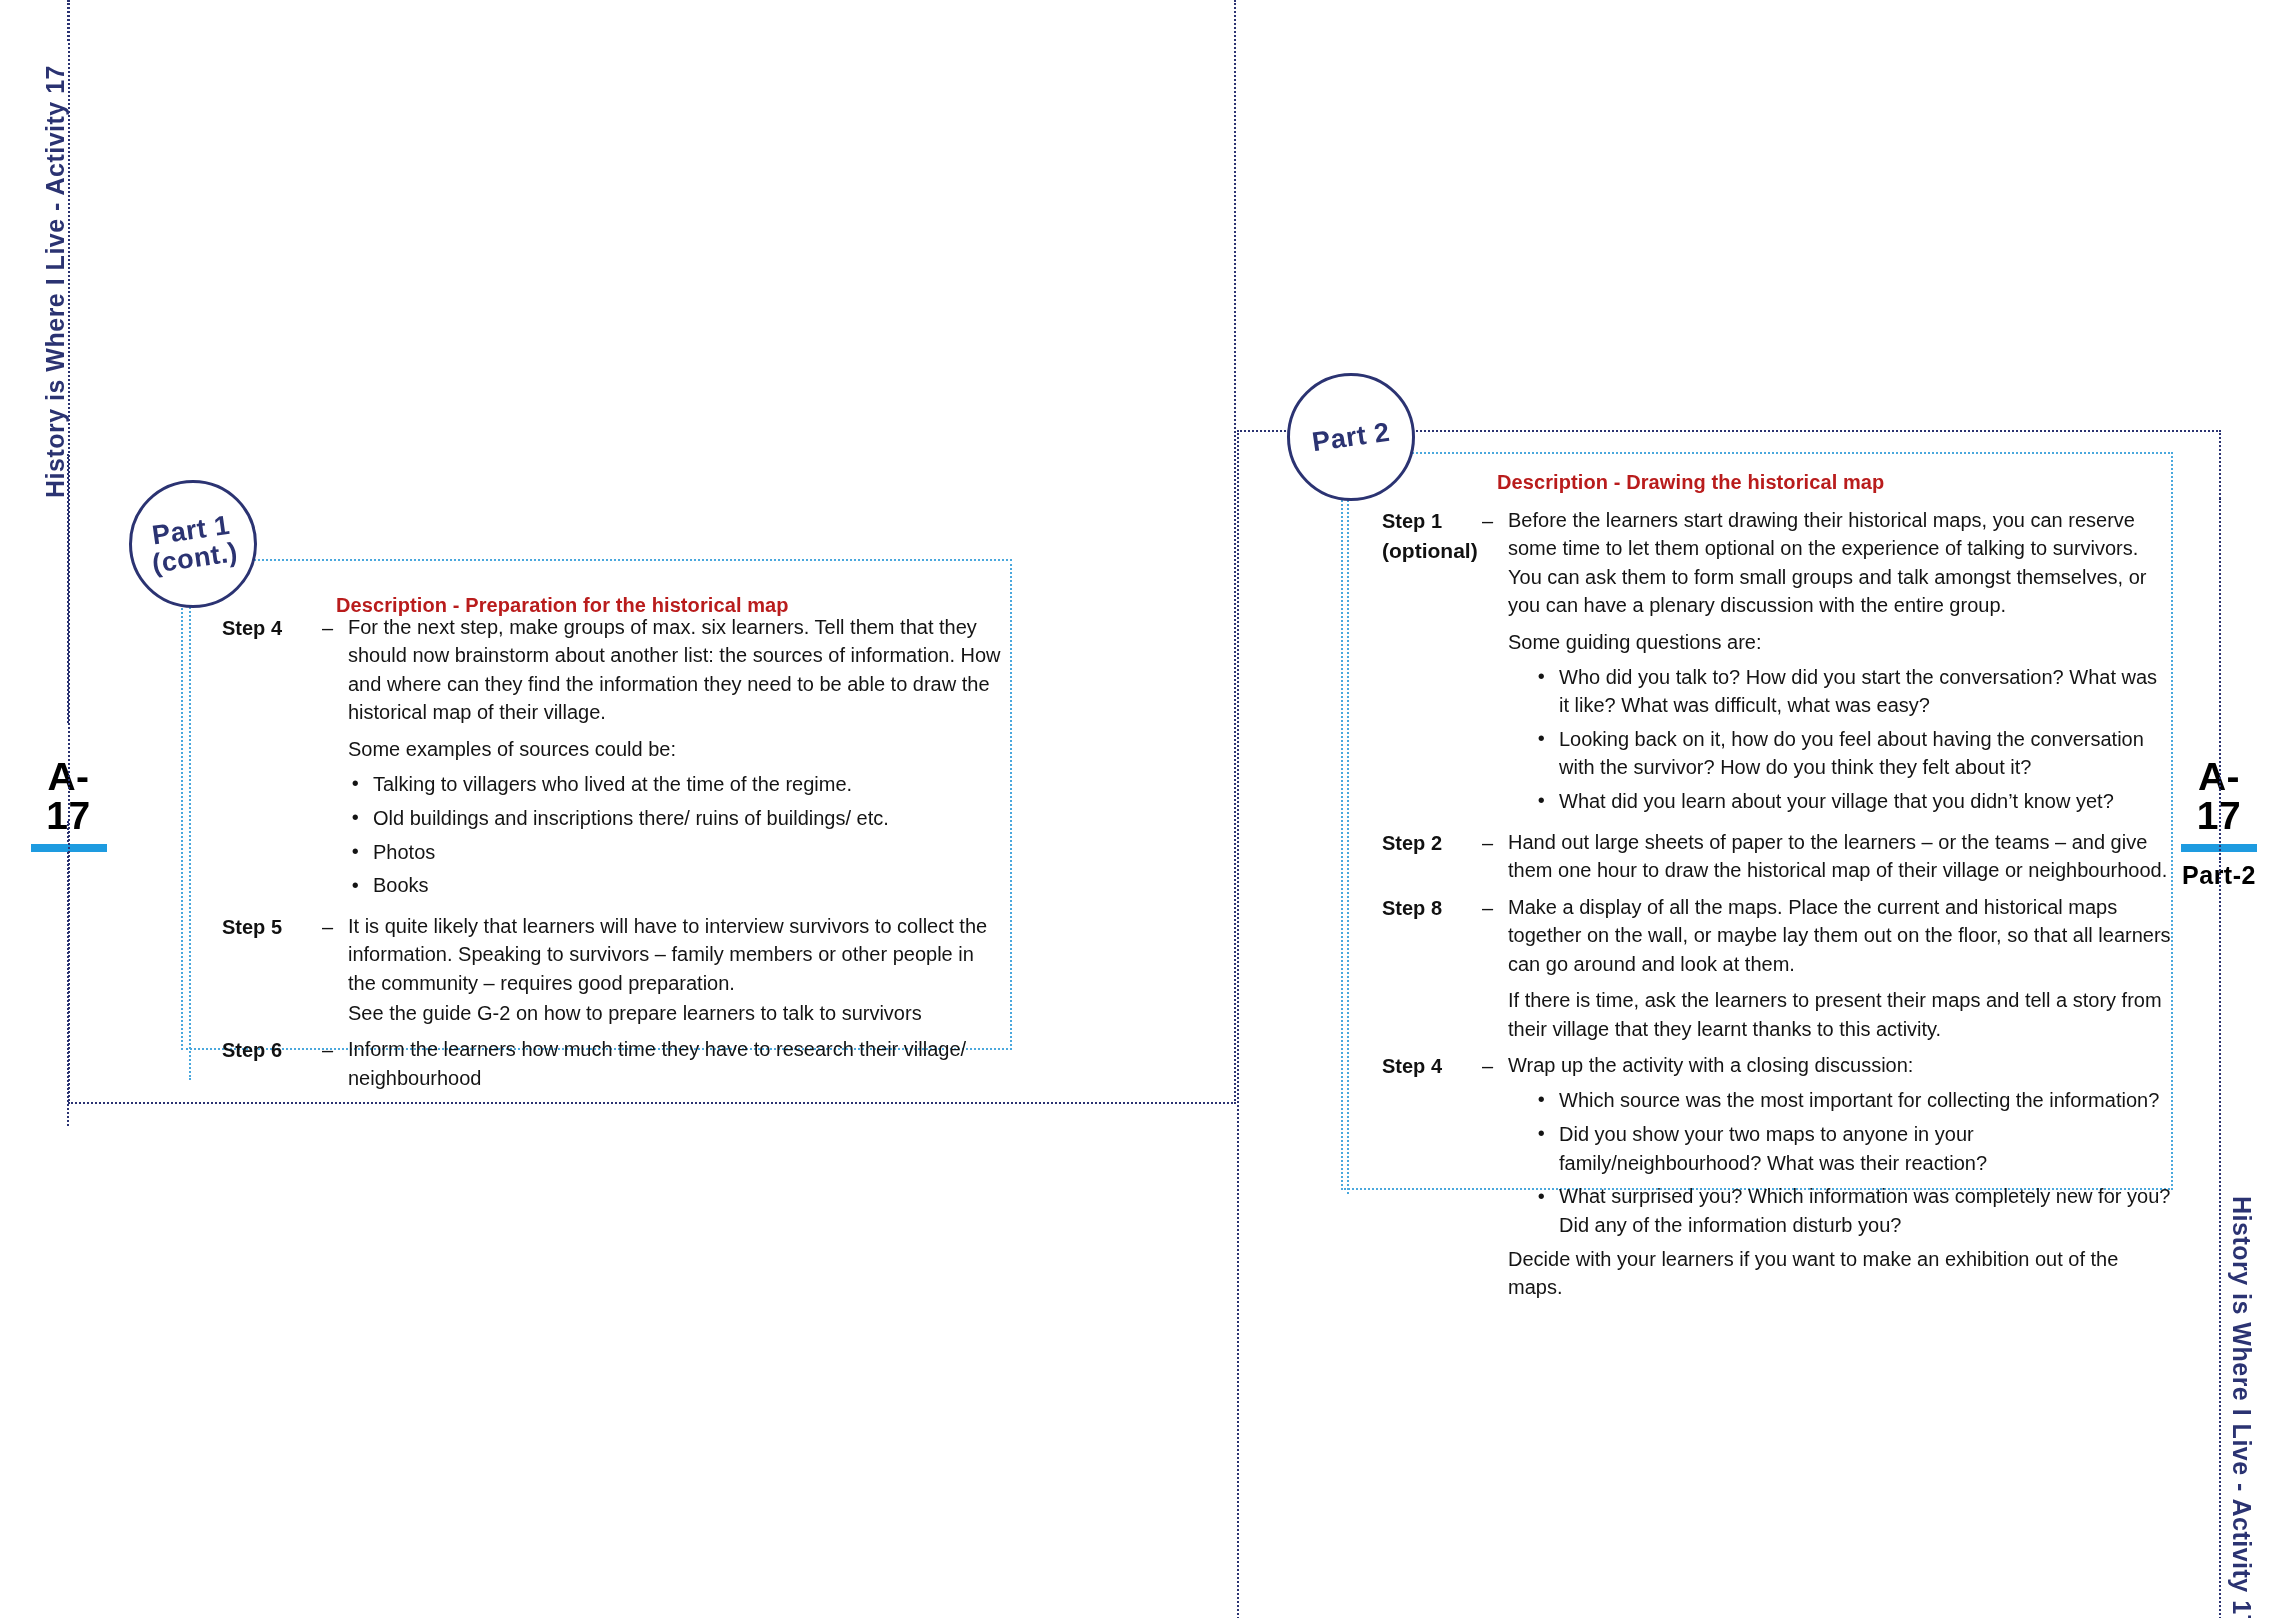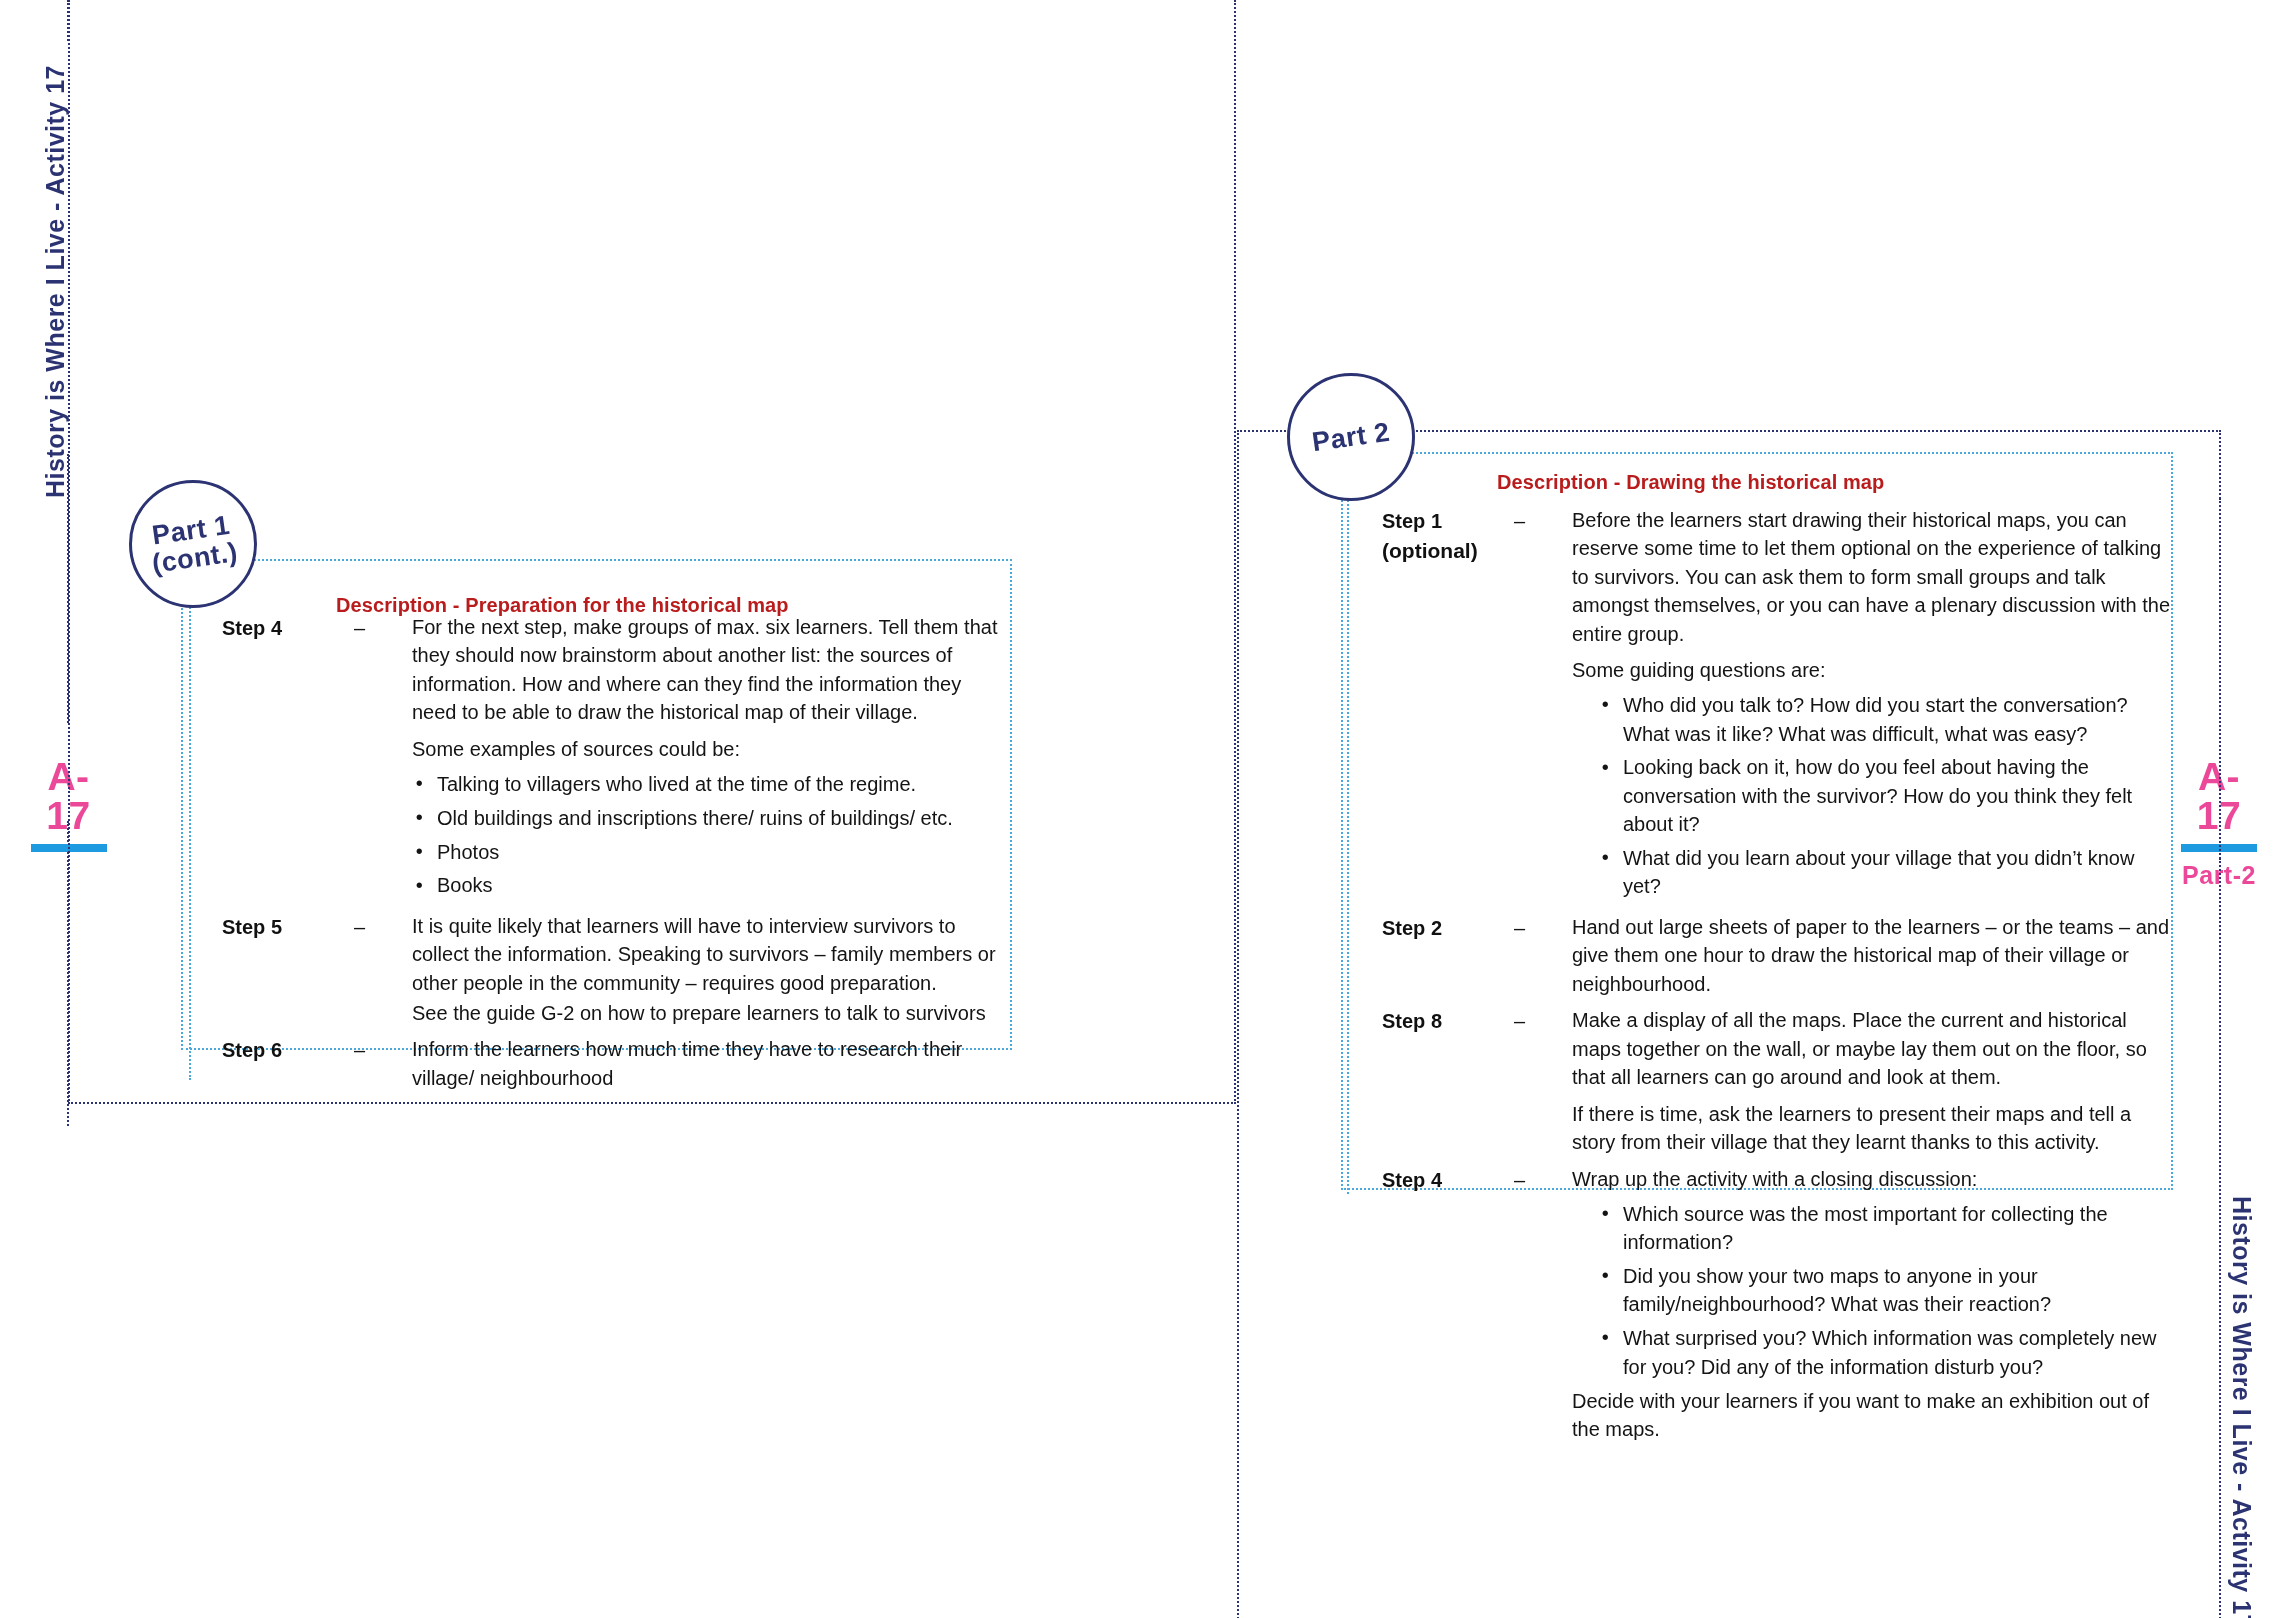--- a/index.html
+++ b/index.html
@@ -45,21 +45,21 @@
   .side-dots-l2 { left: 67px; top: 454px; height: 269px; }
   .side-dots-l3 { left: 67px; top: 821px; height: 305px; }
   .side-dots-r1 { left: 2219px; top: 498px; height: 229px; }
   .side-dots-r2 { left: 2219px; top: 858px; height: 305px; }
   .side-dots-r3 { left: 2219px; top: 1569px; height: 50px; }
 
   
   .folio {
     position: absolute;
     text-align: center;
-    color: #ec4899;
+    color: #000000;
   }
   .folio .folio-num {
     font-size: 39px;
     font-weight: bold;
     line-height: 1;
     letter-spacing: 0.5px;
   }
   .folio .folio-rule {
     height: 7.4px;
     background: #1e9be0;
@@ -146,21 +146,20 @@
     color: #141414;
     line-height: 1.42;
   }
   .steps-p1 { left: 222px;  top: 613px; width: 784px; }
   .steps-p2 { left: 1382px; top: 506px; width: 789px; }
 
   .step-row {
     display: flex;
     align-items: flex-start;
     margin-bottom: 6.5px;
-    gap: 32px;
   }
   .step-label {
     flex: 0 0 100px;
     text-align: left;
     font-weight: bold;
     font-size: 20px;
     color: #111111;
     padding-top: 0.9px;
   }
   .step-label .optional {

